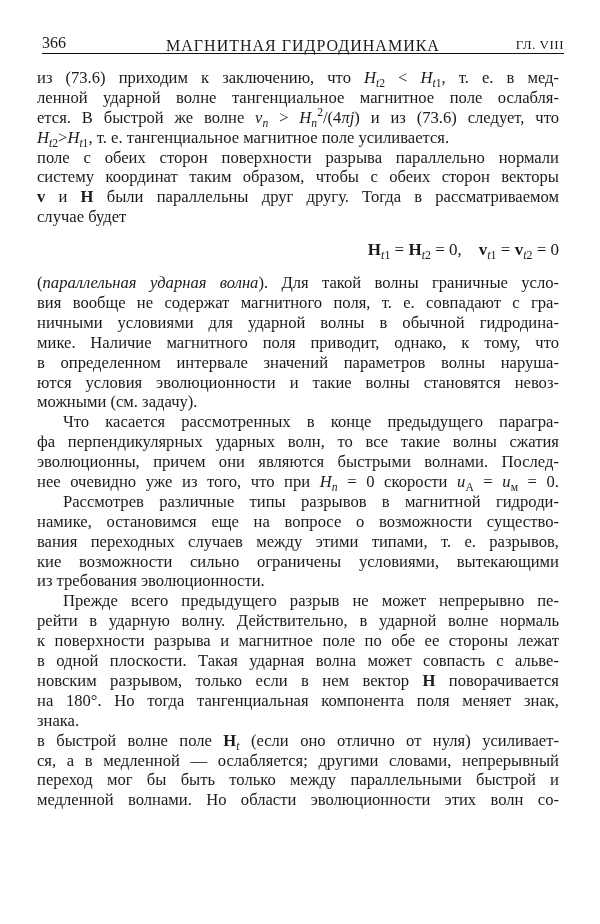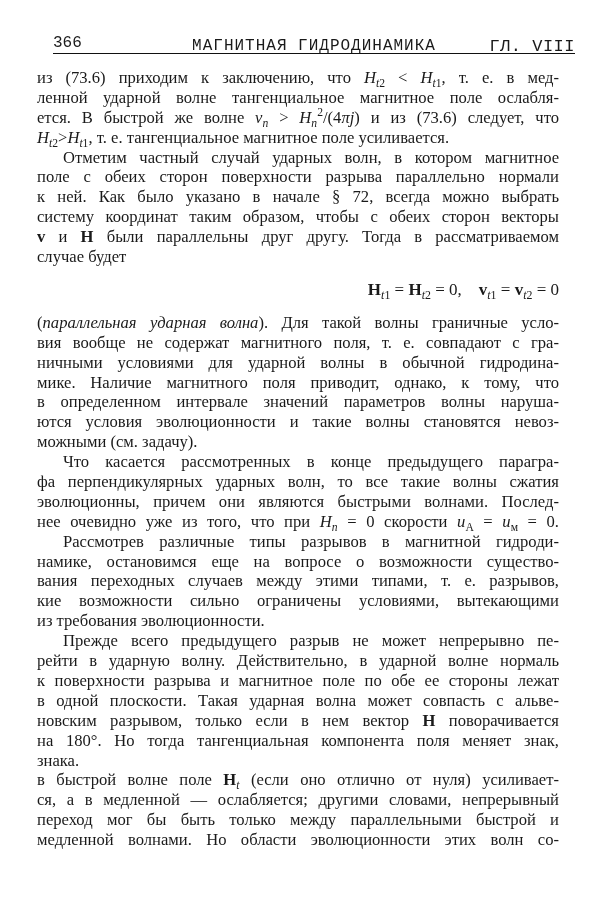--- a/index.html
+++ b/index.html
@@ -1,24 +1,24 @@
 <!DOCTYPE html>
 <html><head>
 <meta charset="utf-8">
 <style>
   html, body { margin:0; padding:0; background:#ffffff; }
   body { width:600px; height:924px; position:relative; overflow:hidden;
          font-family:"DejaVu Serif","Liberation Serif",serif; color:#1a1a1a; }
   .page { position:absolute; left:37px; top:0; width:522px; }
-  .header { position:absolute; top:34px; left:16px; width:522px; height:19px;
-            border-bottom:1.5px solid #111; font-family:Liberation Mono, monospace; }
+  .header { position:absolute; top:34px; left:5px; width:522px; height:19px;
+            border-bottom:1.5px solid #111; font-family:Liberation Serif, serif; }
   .header .num { position:absolute; left:0; top:0; font-size:16px; }
   .header .title { position:absolute; left:0; right:0; top:3px; text-align:center;
                    font-size:16px; letter-spacing:1px; }
-  .header .ch { position:absolute; right:0; top:3px; font-size:17px; letter-spacing:0.5px; }
+  .header .ch { position:absolute; right:0; top:3px; font-size:13px; letter-spacing:0.5px; }
   .body { position:absolute; top:68px; left:0; width:522px; }
   .ln { display:block; height:19.9px; line-height:19.9px; font-size:16.6px;
         font-family:"Liberation Serif",serif; text-align:justify;
         text-align-last:justify; white-space:nowrap; overflow:visible; }
   .ln.last { text-align-last:left; }
   .ln.ind { text-indent:26px; }
   .formula { display:block; height:46px; line-height:46px; text-align:right;
              font-size:17px; font-family:"Liberation Serif",serif; }
   i.m { font-style:italic; }
   b.v { font-weight:bold; }
@@ -39,23 +39,21 @@
   <div class="body">
 
     <div>
       <span class="ln"><span>из (73.6) приходим к заключению, что </span><i class="m">H</i><sub><i>t</i>2</sub> &lt; <i class="m">H</i><sub><i>t</i>1</sub><span>, т. е. в мед-</span></span>
       <span class="ln">ленной ударной волне тангенциальное магнитное поле ослабля-</span>
       <span class="ln"><span>ется. В быстрой же волне </span><i class="m">v<sub>n</sub></i> &gt; <i class="m">H</i><sub><i>n</i></sub><sup>2</sup>/(4<i>πj</i>)<span> и из (73.6) следует, что</span></span>
       <span class="ln last"><i class="m">H</i><sub><i>t</i>2</sub>&gt;<i class="m">H</i><sub><i>t</i>1</sub><span>, т. е. тангенциальное магнитное поле усиливается.</span></span>
     </div>
 
     <div>
-      <span class="ln ind">Отметим частный случай ударных волн, в котором магнитное</span>
       <span class="ln">поле с обеих сторон поверхности разрыва параллельно нормали</span>
-      <span class="ln">к ней. Как было указано в начале § 72, всегда можно выбрать</span>
       <span class="ln">систему координат таким образом, чтобы с обеих сторон векторы</span>
       <span class="ln"><b class="v">v</b><span> и </span><b class="v">H</b><span> были параллельны друг другу. Тогда в рассматриваемом</span></span>
       <span class="ln last">случае будет</span>
     </div>
 
     <div class="formula"><b>H</b><sub><i>t</i>1</sub> = <b>H</b><sub><i>t</i>2</sub> = 0,&nbsp;&nbsp;&nbsp;&nbsp;<b>v</b><sub><i>t</i>1</sub> = <b>v</b><sub><i>t</i>2</sub> = 0</div>
 
     <div>
       <span class="ln">(<span class="it">параллельная ударная волна</span><span>). Для такой волны граничные усло-</span></span>
       <span class="ln">вия вообще не содержат магнитного поля, т. е. совпадают с гра-</span>

